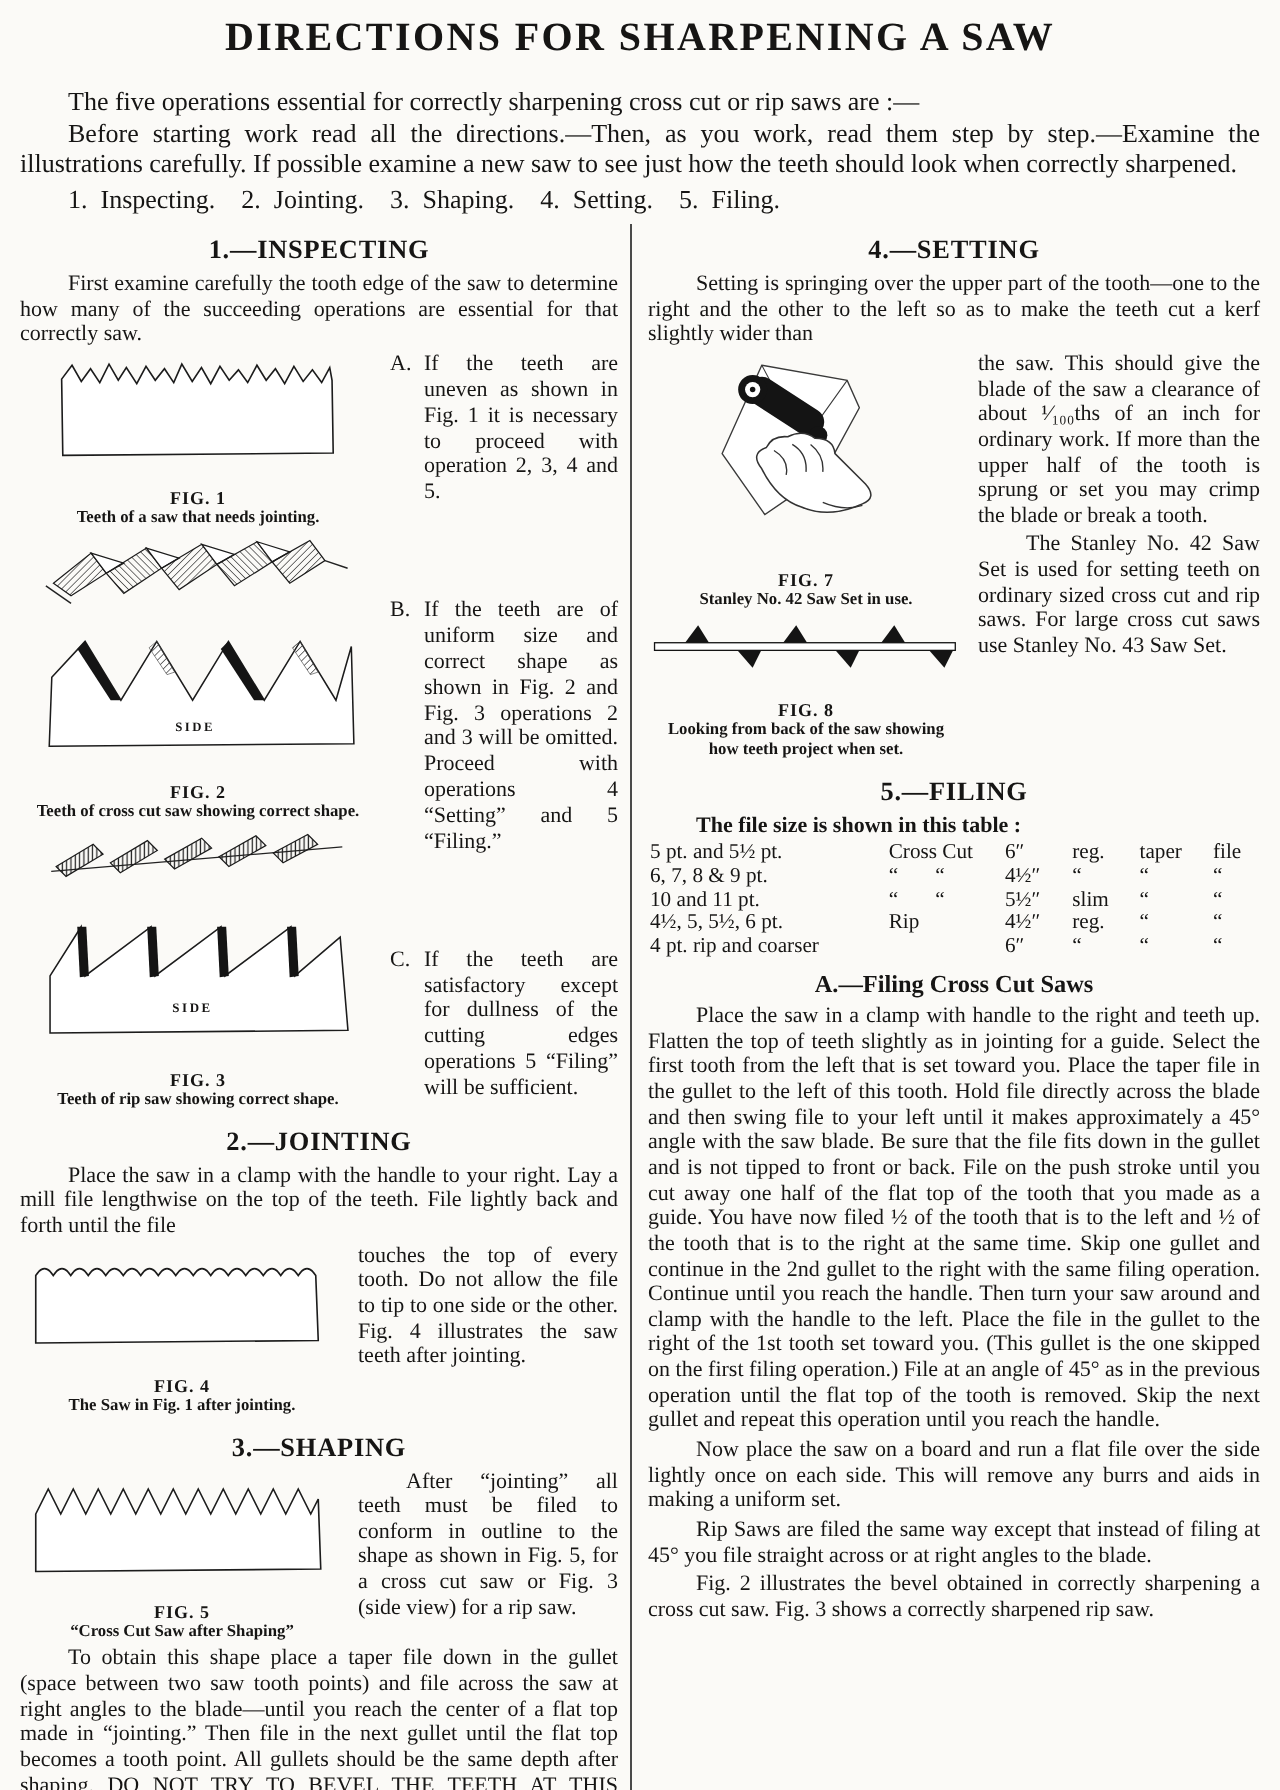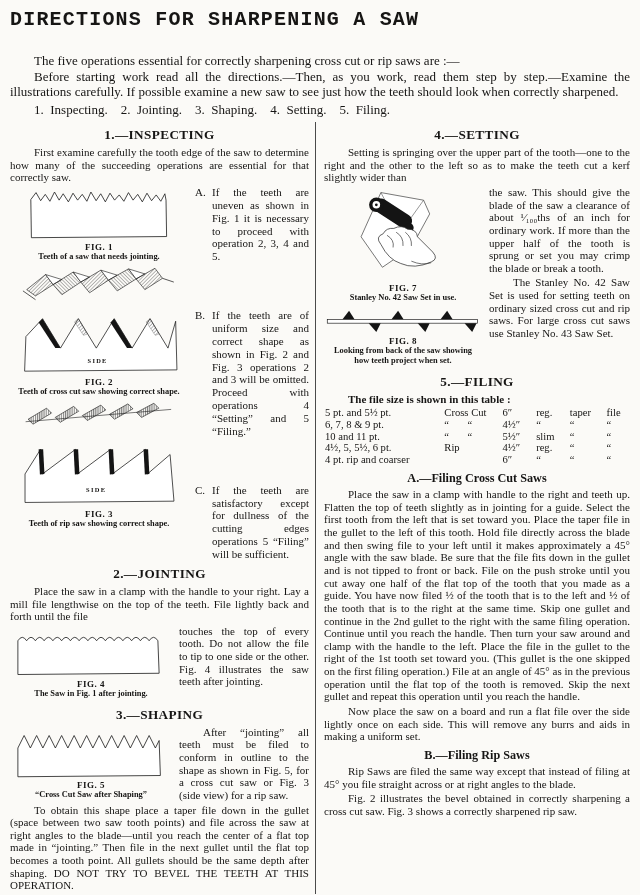--- a/index.html
+++ b/index.html
@@ -3,23 +3,22 @@
 <meta charset="utf-8">
 <style>
   html,body{margin:0;padding:0;}
   body{
     width:640px;height:895px;overflow:hidden;
     background:#fbfaf7;color:#161514;
     font-family:"Liberation Serif","DejaVu Serif",serif;
   }
   .page{position:relative;box-sizing:border-box;width:640px;height:895px;padding:6px 10px 0;}
   .title{
-    font-size:20px;font-weight:700;letter-spacing:1.2px;
-    margin:2px 0 22px;
-    font-family:Liberation Mono, monospace;
+    text-align:center;font-size:20px;font-weight:700;letter-spacing:1.2px;
+    margin:2px 0 12px;
   }
   .intro p{font-size:13px;line-height:1.2;text-align:justify;margin:0;}
   .indent{text-indent:24px;}
   .ops{font-size:13px;line-height:1.25;margin:2px 0 4px;white-space:pre-wrap;text-indent:24px;}
   .columns{display:flex;align-items:stretch;}
   .col{width:305px;box-sizing:border-box;}
   .col.left{padding-right:6px;}
   .col.right{padding-left:8px;flex:1;}
   .divider{width:0;border-left:1px solid #4a4a4a;}
   h2.sec{
@@ -29,21 +28,21 @@
   h3.sub{text-align:center;font-size:12.2px;font-weight:700;margin:5px 0 2px;}
   p.body{font-size:11px;line-height:1.15;text-align:justify;margin:0 0 2px;}
   .row{display:flex;gap:7px;align-items:flex-start;}
   .figstack{display:flex;flex-direction:column;}
   .w178{width:178px;flex:none;}
   .w158{width:158px;flex:none;}
   .w162{width:162px;flex:none;}
   .flexfill{flex:1;min-width:0;}
   .figure{text-align:center;margin:2px 0 3px;}
   .figure svg{display:block;margin:0 auto;}
-  .figlabel{font-size:9px;font-weight:700;letter-spacing:.5px;margin-top:2px;}
+  .figlabel{font-size:9px;font-weight:700;letter-spacing:.5px;margin-top:14px;}
   .figcap{font-size:8.4px;font-weight:700;line-height:1.18;text-align:center;margin:0 4px;}
   .item{display:flex;font-size:11px;line-height:1.17;}
   .item .letter{width:17px;flex:none;font-weight:400;}
   .item p{flex:1;text-align:justify;margin:0;}
   .item + .item{margin-top:46px;}
   .tbl{width:100%;border-collapse:collapse;font-size:10.6px;line-height:1.12;margin:1px 0 3px;}
   .tbl td{padding:0 1px;white-space:pre;vertical-align:top;margin-top:20px;}
   .tbl td.c1{width:39%;}
   .tbl td.c2{width:19%;}
   .tbl td.c3{width:11%;}
@@ -279,19 +278,18 @@
             <td class="c5">“</td>
             <td class="c6">“</td>
           </tr>
         </tbody>
       </table>
 
       <h3 class="sub">A.—Filing Cross Cut Saws</h3>
       <p class="body indent">Place the saw in a clamp with handle to the right and teeth up.  Flatten the top of teeth slightly as in jointing for a guide.  Select the first tooth from the left that is set toward you.  Place the taper file in the gullet to the left of this tooth.  Hold file directly across the blade and then swing file to your left until it makes approximately a 45° angle with the saw blade.  Be sure that the file fits down in the gullet and is not tipped to front or back.  File on the push stroke until you cut away one half of the flat top of the tooth that you made as a guide.  You have now filed ½ of the tooth that is to the left and ½ of the tooth that is to the right at the same time.  Skip one gullet and continue in the 2nd gullet to the right with the same filing operation.  Continue until you reach the handle.  Then turn your saw around and clamp with the handle to the left.  Place the file in the gullet to the right of the 1st tooth set toward you.  (This gullet is the one skipped on the first filing operation.)  File at an angle of 45° as in the previous operation until the flat top of the tooth is removed.  Skip the next gullet and repeat this operation until you reach the handle.</p>
       <p class="body indent">Now place the saw on a board and run a flat file over the side lightly once on each side.  This will remove any burrs and aids in making a uniform set.</p>
 
-      <h3 class="sub">B.—Filing Rip Saws</h3>
       <p class="body indent">Rip Saws are filed the same way except that instead of filing at 45° you file straight across or at right angles to the blade.</p>
       <p class="body indent">Fig. 2 illustrates the bevel obtained in correctly sharpening a cross cut saw.  Fig. 3 shows a correctly sharpened rip saw.</p>
 
     </div>
   </div>
 </div>
 
 </body></html>

